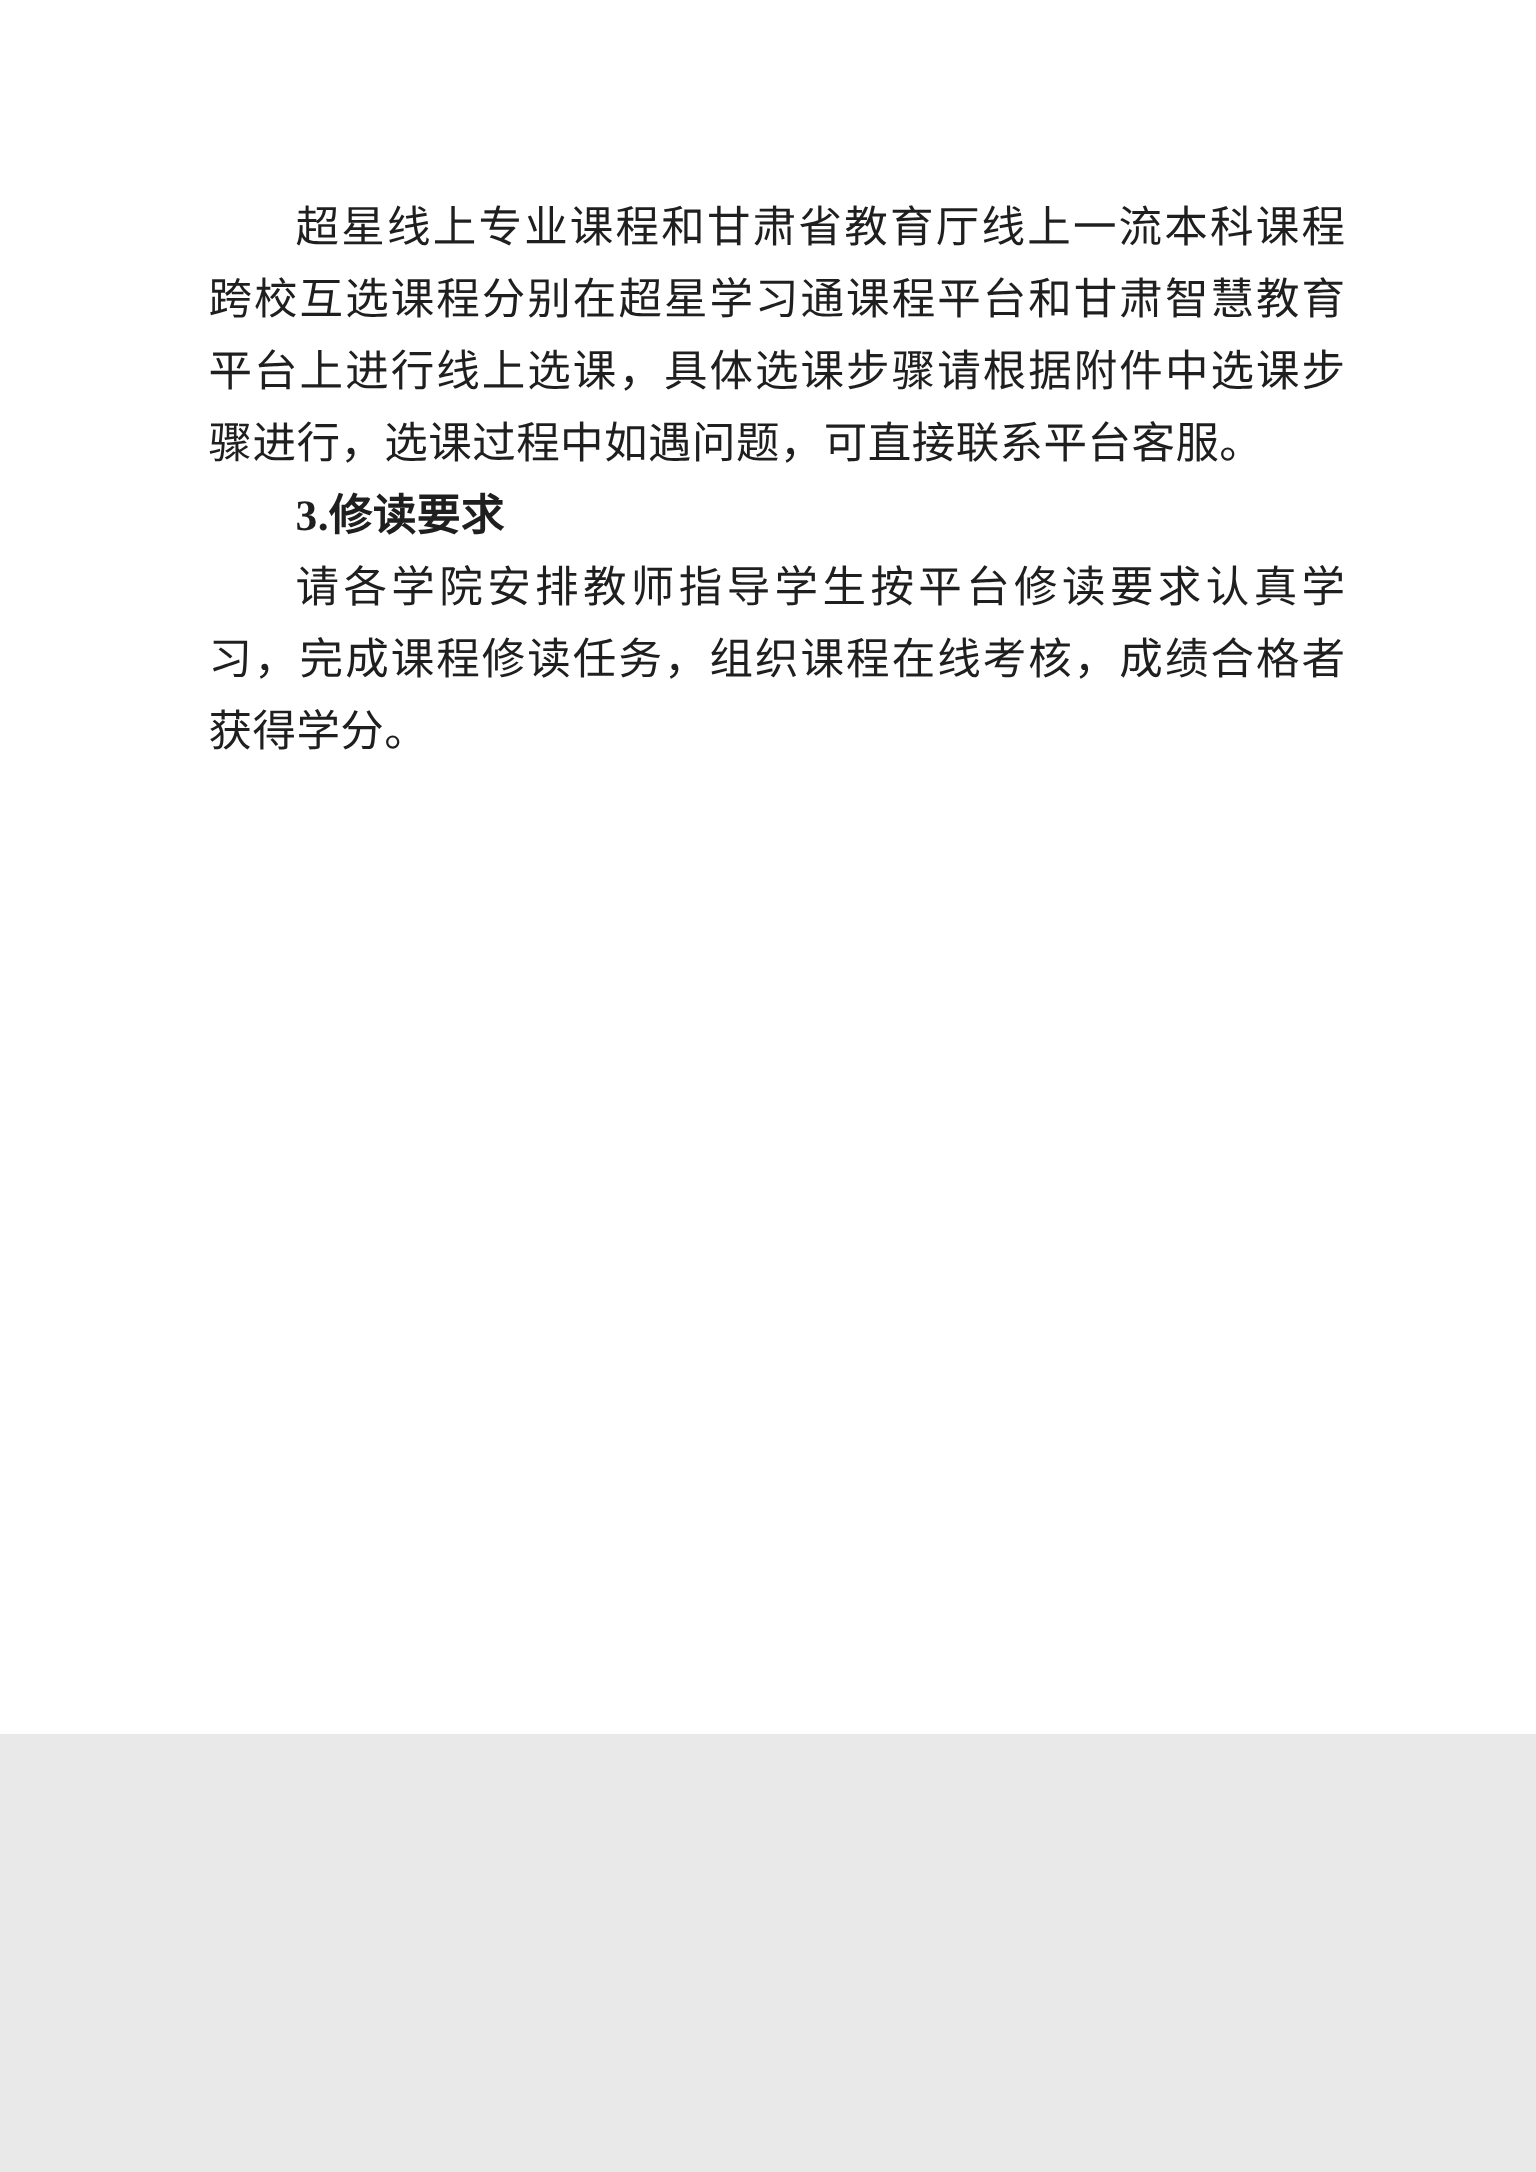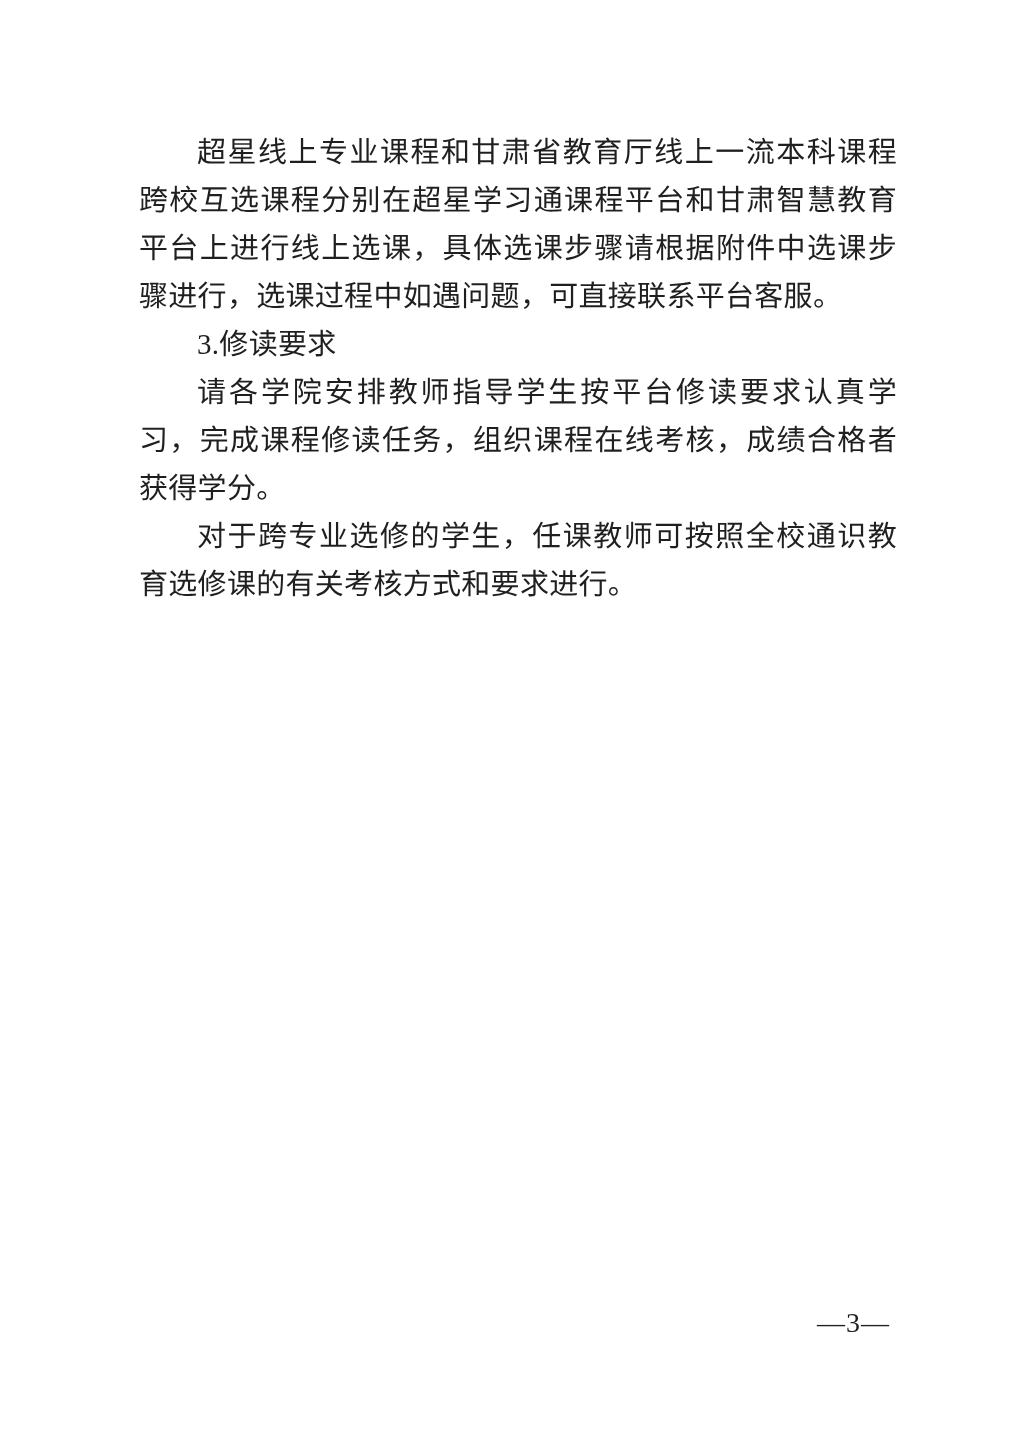--- a/index.html
+++ b/index.html
@@ -8,57 +8,56 @@
   }
   body {
     width: 1024px;
     height: 1448px;
     background: #e9e9e9;
     font-family: "Liberation Serif", "DejaVu Serif", serif;
   }
   .page {
     position: relative;
     width: 1024px;
-    height: 1448px;
+    height: 1156px;
     background: #ffffff;
     overflow: hidden;
     color: #1f1f1f;
   }
   .content {
     position: absolute;
     left: 139px;
     top: 128px;
     width: 758px;
   }
   .para {
     margin: 0;
     font-size: 29px;
     line-height: 48px;
     text-align: justify;
     text-indent: 2em;
     letter-spacing: 0.3px;
     word-break: break-all;
   }
   .para.heading {
-    font-weight: normal;
+    font-weight: bold;
   }
   .page-number {
     position: absolute;
     top: 1305px;
     right: 134px;
     font-size: 28px;
     line-height: 36px;
     color: #1f1f1f;
     letter-spacing: 1px;
   }
 </style>
 </head>
 <body>
 
 <div class="page">
   <div class="content">
     <p class="para">超星线上专业课程和甘肃省教育厅线上一流本科课程跨校互选课程分别在超星学习通课程平台和甘肃智慧教育平台上进行线上选课，具体选课步骤请根据附件中选课步骤进行，选课过程中如遇问题，可直接联系平台客服。</p>
     <p class="para heading">3.修读要求</p>
     <p class="para">请各学院安排教师指导学生按平台修读要求认真学习，完成课程修读任务，组织课程在线考核，成绩合格者获得学分。</p>
-    <p class="para">对于跨专业选修的学生，任课教师可按照全校通识教育选修课的有关考核方式和要求进行。</p>
   </div>
   <div class="page-number">—3—</div>
 </div>
 
 </body></html>

